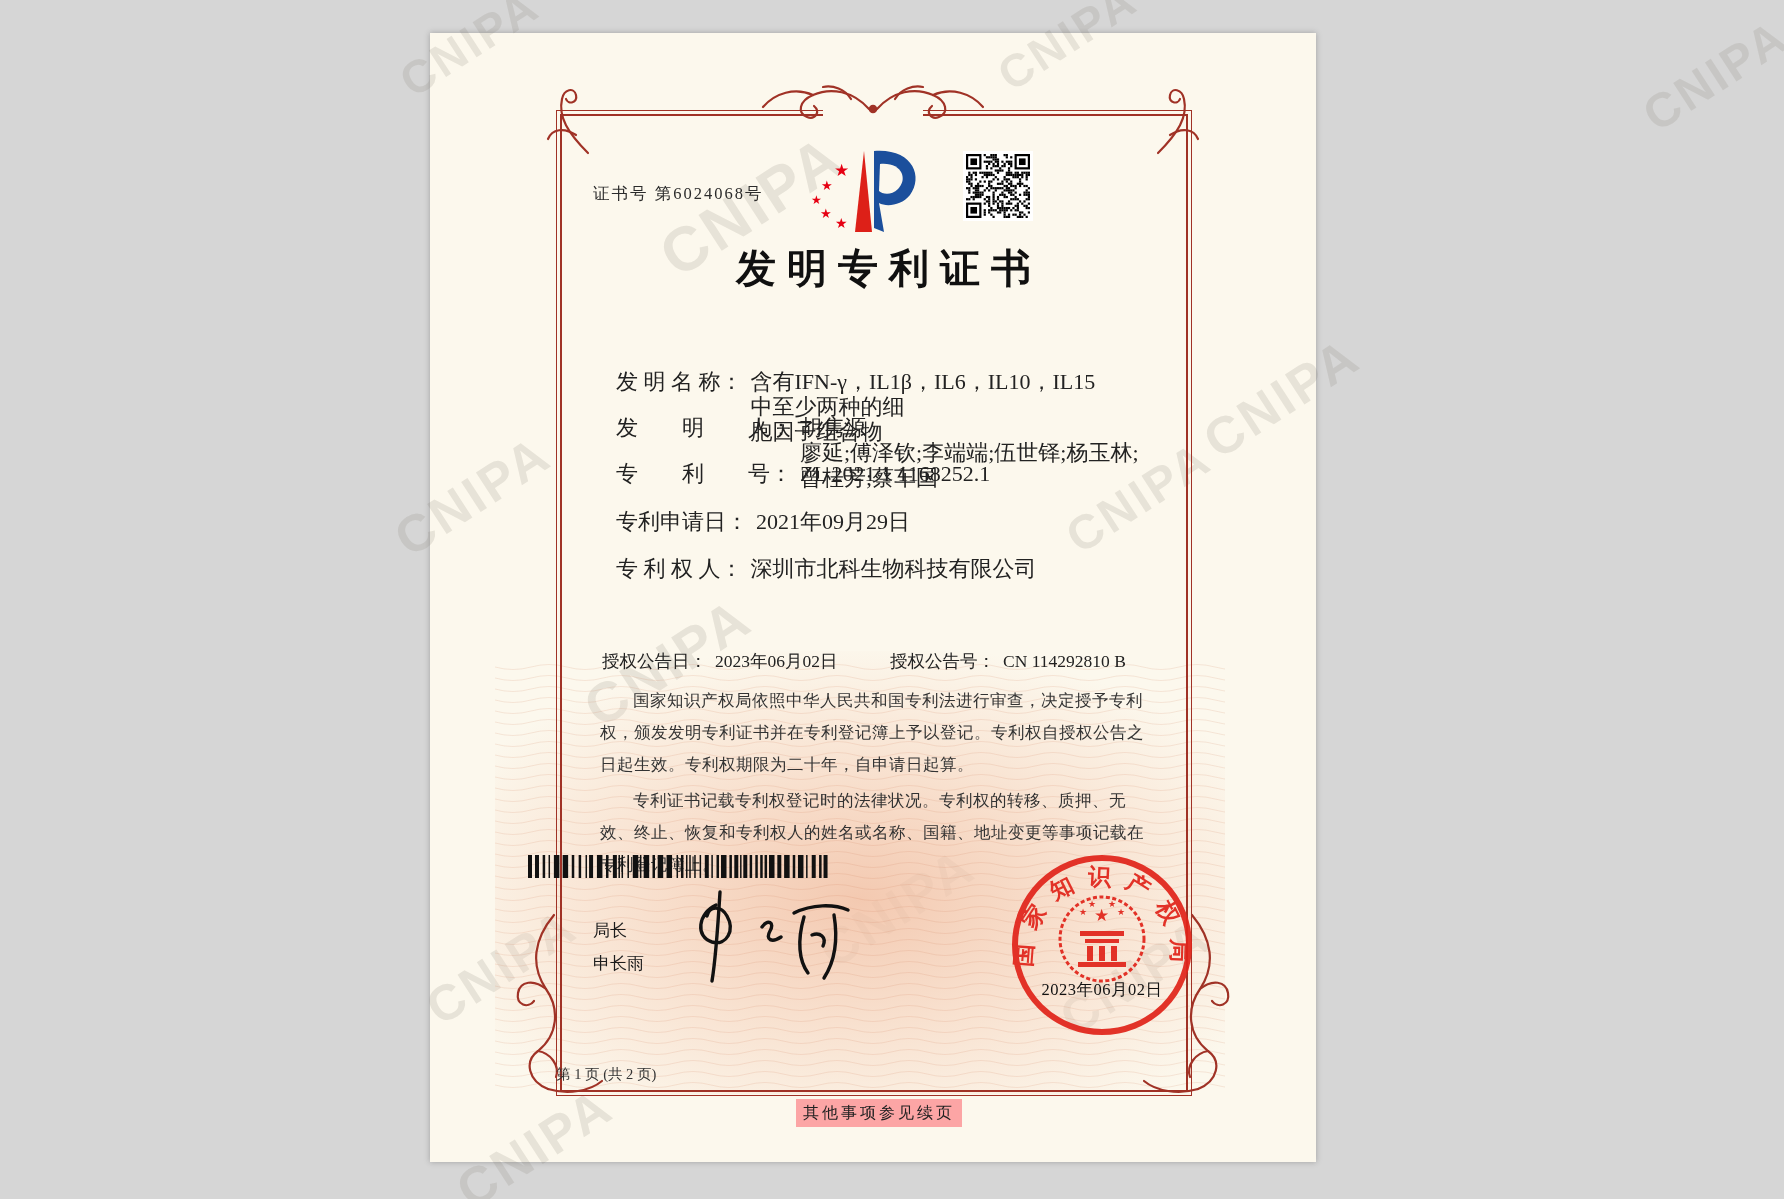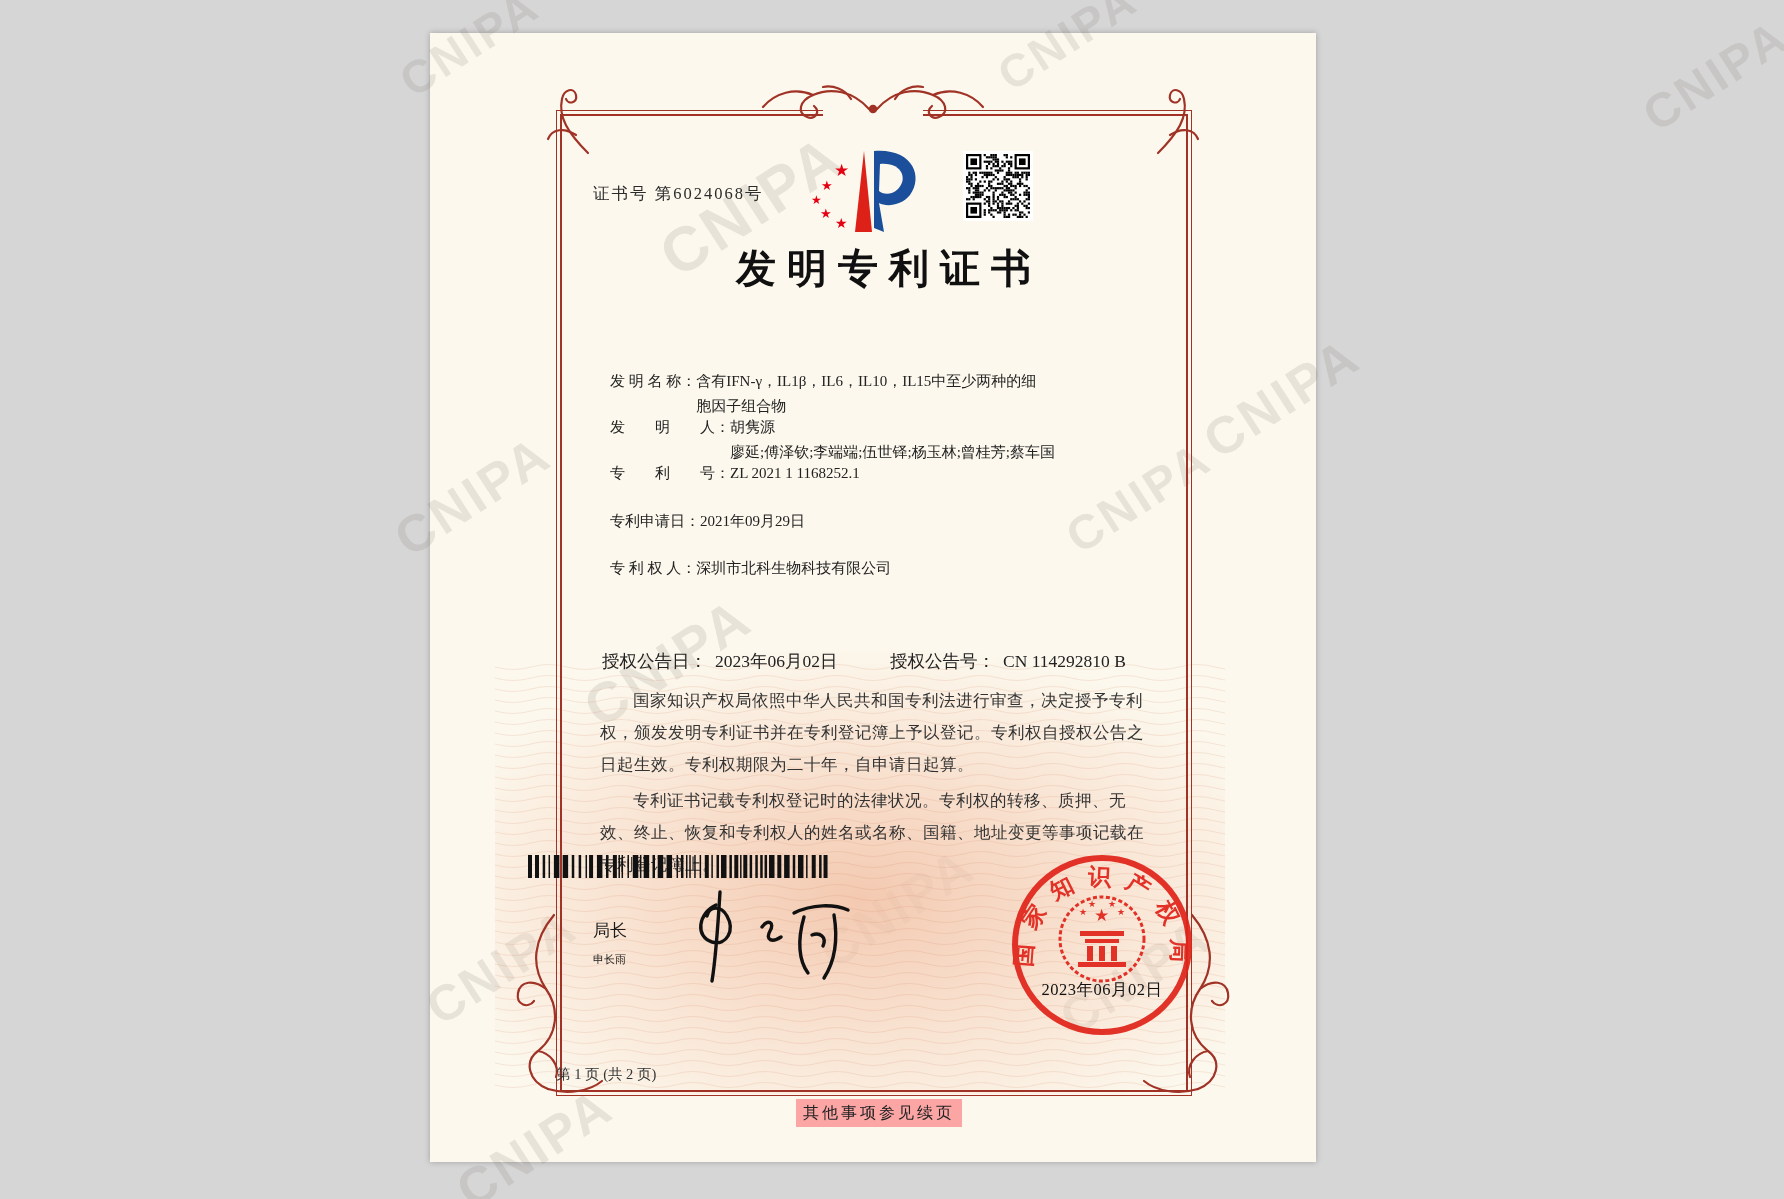--- a/index.html
+++ b/index.html
@@ -22,35 +22,35 @@
   #frame{left:126px;top:77px;width:634px;height:984px;border:1.5px solid #a03226;}
   #frame::after{content:'';position:absolute;inset:3px;border:2.5px solid #a03226;}
   .flourish{stroke:#a03226;fill:none;stroke-width:2.2;stroke-linecap:round;}
   
   #certno{left:163px;top:150px;font-size:16.5px;letter-spacing:2px;color:#2b2b2b;}
   #logo{left:378px;top:115px;width:116px;height:90px;}
   #qr{left:533px;top:118px;width:64px;height:64px;background:#fff;padding:3px;}
   #title{left:126px;top:208px;width:634px;text-align:center;font-size:40px;font-weight:bold;
          letter-spacing:11px;color:#101010;padding-left:16px;}
   
-  .frow{left:180px;width:560px;line-height:25px;font-size:15px;}
+  .frow{left:186px;width:560px;line-height:25px;font-size:22px;}
   .flabel{display:inline-block;vertical-align:top;color:#222;}
-  .fvals{display:inline-block;vertical-align:top;max-width:350px;}
+  .fvals{display:inline-block;vertical-align:top;margin-left:8px;max-width:350px;}
   #grant-row{left:172px;top:616px;width:560px;font-size:17.5px;}
   #grant-row .gv{margin-left:8px;}
   #grant-no{position:absolute;left:288px;top:0;}
   
   .para{left:170px;width:552px;font-size:16.5px;line-height:32px;color:#333;
         text-indent:2em;letter-spacing:.5px;}
   
   #barcode{left:98px;top:822px;width:306px;height:23px;}
   #sig-title{left:163px;top:886px;font-family:"Liberation Sans","DejaVu Sans",sans-serif;
              font-size:17px;color:#1c1c1c;}
   #sig-name{left:163px;top:919px;font-family:"Liberation Sans","DejaVu Sans",sans-serif;
-            font-size:11px;color:#1c1c1c;}
+            font-size:17px;color:#1c1c1c;}
   #sig-script{left:252px;top:852px;width:180px;height:105px;}
   #seal{left:578px;top:818px;width:188px;height:188px;opacity:.93;}
   #seal-date{left:578px;top:946px;width:188px;text-align:center;font-size:16.5px;
              color:#111;letter-spacing:.5px;}
   #pageno{left:126px;top:1032px;width:634px;text-align:left;font-size:14.5px;color:#333;}
   #footer-box{left:366px;top:1066px;width:166px;height:28px;background:#fca5a5;
               text-align:center;line-height:28px;font-size:16px;letter-spacing:3px;color:#222;}
 </style>
 </head>
 <body>

